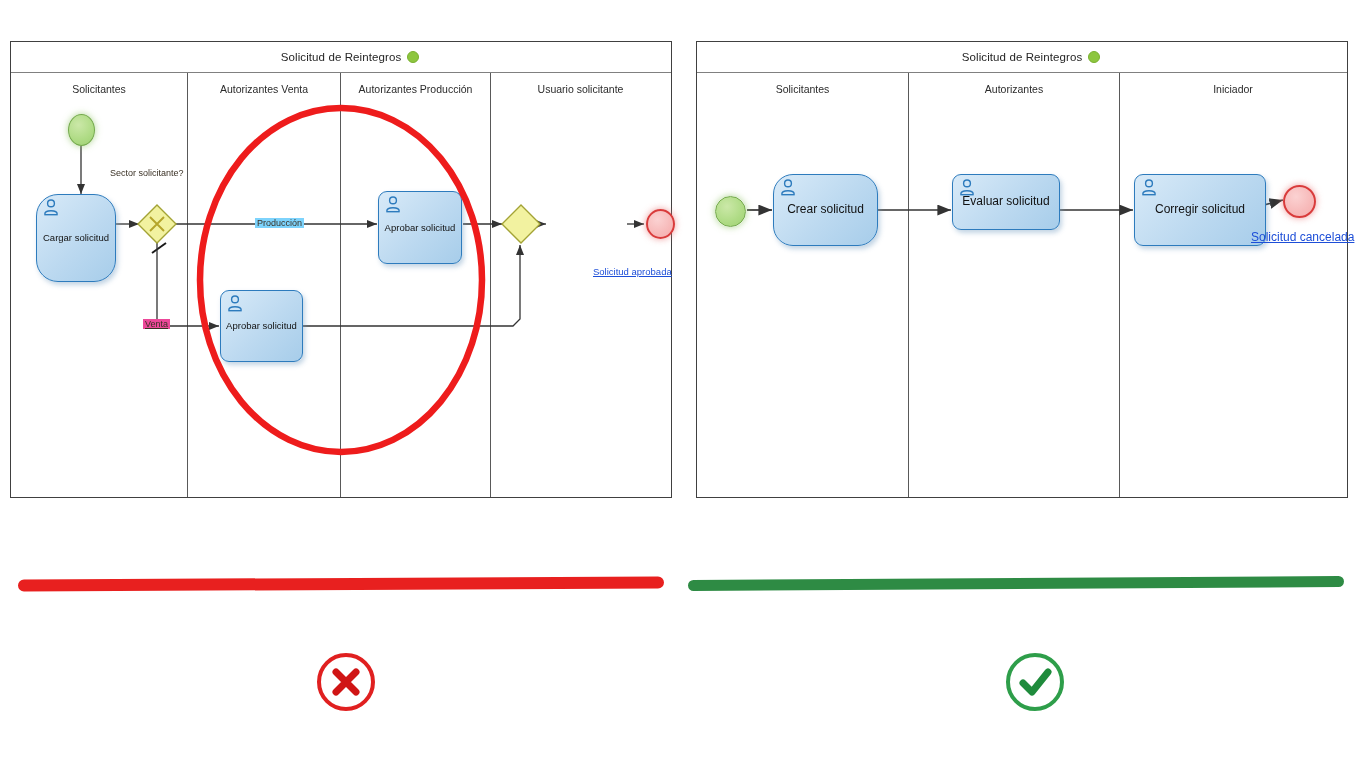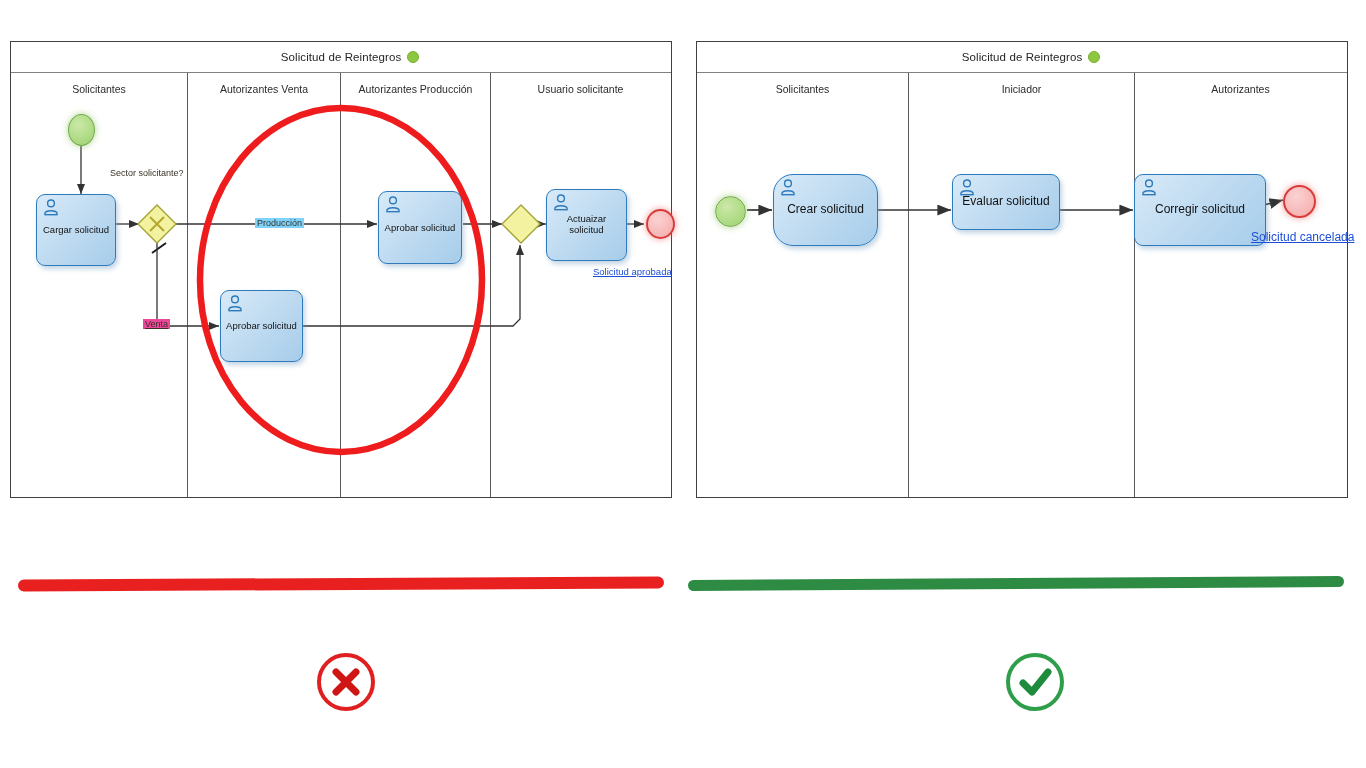--- a/index.html
+++ b/index.html
@@ -188,21 +188,21 @@
 
     <path d="M303,326 L513,326 L520,319 L520,245" stroke="#333333" stroke-width="1.3" fill="none" marker-end="url(#arrowL)"></path>
 
     <path d="M539,224 L546,224" stroke="#333333" stroke-width="1.3" fill="none" marker-end="url(#arrowL)"></path>
 
     <path d="M627,224 L644,224" stroke="#333333" stroke-width="1.3" fill="none" marker-end="url(#arrowL)"></path>
   </svg>
 
   <div class="event start" style="left:68px; top:114px; width:27px; height:32px;"></div>
 
-  <div class="task" style="left:36px; top:194px; width:80px; height:72px;">
+  <div class="task" style="left:36px; top:194px; width:80px; height:88px;border-radius:22px;">
     <svg class="user-icon" viewBox="0 0 16 17">
       <circle cx="8" cy="4.4" r="3.4" fill="none" stroke="#2d7bbd" stroke-width="1.4"></circle>
       <path d="M1.8,15.2 C1.8,10.6 14.2,10.6 14.2,15.2" fill="none" stroke="#2d7bbd" stroke-width="1.4"></path>
       <path d="M1.3,15.7 L14.7,15.7" stroke="#2d7bbd" stroke-width="1.4"></path>
     </svg>
     <div class="task-label" style="font-size:9.5px;">Cargar solicitud</div>
   </div>
 
   <svg class="svg-layer" viewBox="0 0 1366 768">
 
@@ -231,50 +231,42 @@
 
   <div class="task" style="left:378px; top:191px; width:84px; height:73px;">
     <svg class="user-icon" viewBox="0 0 16 17">
       <circle cx="8" cy="4.4" r="3.4" fill="none" stroke="#2d7bbd" stroke-width="1.4"></circle>
       <path d="M1.8,15.2 C1.8,10.6 14.2,10.6 14.2,15.2" fill="none" stroke="#2d7bbd" stroke-width="1.4"></path>
       <path d="M1.3,15.7 L14.7,15.7" stroke="#2d7bbd" stroke-width="1.4"></path>
     </svg>
     <div class="task-label" style="font-size:9.5px;">Aprobar solicitud</div>
   </div>
 
-  <div class="task" style="left:546px; top:189px; width:81px; height:72px;">
-    <svg class="user-icon" viewBox="0 0 16 17">
-      <circle cx="8" cy="4.4" r="3.4" fill="none" stroke="#2d7bbd" stroke-width="1.4"></circle>
-      <path d="M1.8,15.2 C1.8,10.6 14.2,10.6 14.2,15.2" fill="none" stroke="#2d7bbd" stroke-width="1.4"></path>
-      <path d="M1.3,15.7 L14.7,15.7" stroke="#2d7bbd" stroke-width="1.4"></path>
-    </svg>
-    <div class="task-label" style="font-size:9.5px;">Actuaizar solicitud</div>
-  </div>
 
   <div class="event end" style="left:646px; top:209px; width:29px; height:30px;"></div>
   <div class="event-label" style="left:593px; top:266px; font-size:9.5px;">Solicitud aprobada</div>
 
   <svg class="svg-layer" viewBox="0 0 1366 768">
     <ellipse cx="341" cy="280" rx="141" ry="172" fill="none" stroke="#ee1c1c" stroke-width="6.5"></ellipse>
   </svg>
 
   <div class="pool" style="left:696px; top:41px; width:652px; height:457px;">
     <div class="pool-title">
       <span class="pool-title-text">Solicitud de Reintegros</span>
       <span class="pool-dot"></span>
     </div>
     <div class="lanes">
       <div class="lane" style="width:212px;">
         <div class="lane-label">Solicitantes</div>
       </div>
+      <div class="lane" style="width:211px;">
+        <div class="lane-label">Autorizantes</div>
+      </div>
       <div class="lane" style="width:226px;">
         <div class="lane-label">Iniciador</div>
-      </div>
-      <div class="lane" style="width:211px;">
-        <div class="lane-label">Autorizantes</div>
       </div>
     </div>
   </div>
 
   <svg class="svg-layer" viewBox="0 0 1366 768">
     <defs>
       <marker id="arrowR" markerWidth="9" markerHeight="9" refX="8" refY="3.2" orient="auto">
         <path d="M0,0 L8,3.2 L0,6.4 z" fill="#333333"></path>
       </marker>
     </defs>

